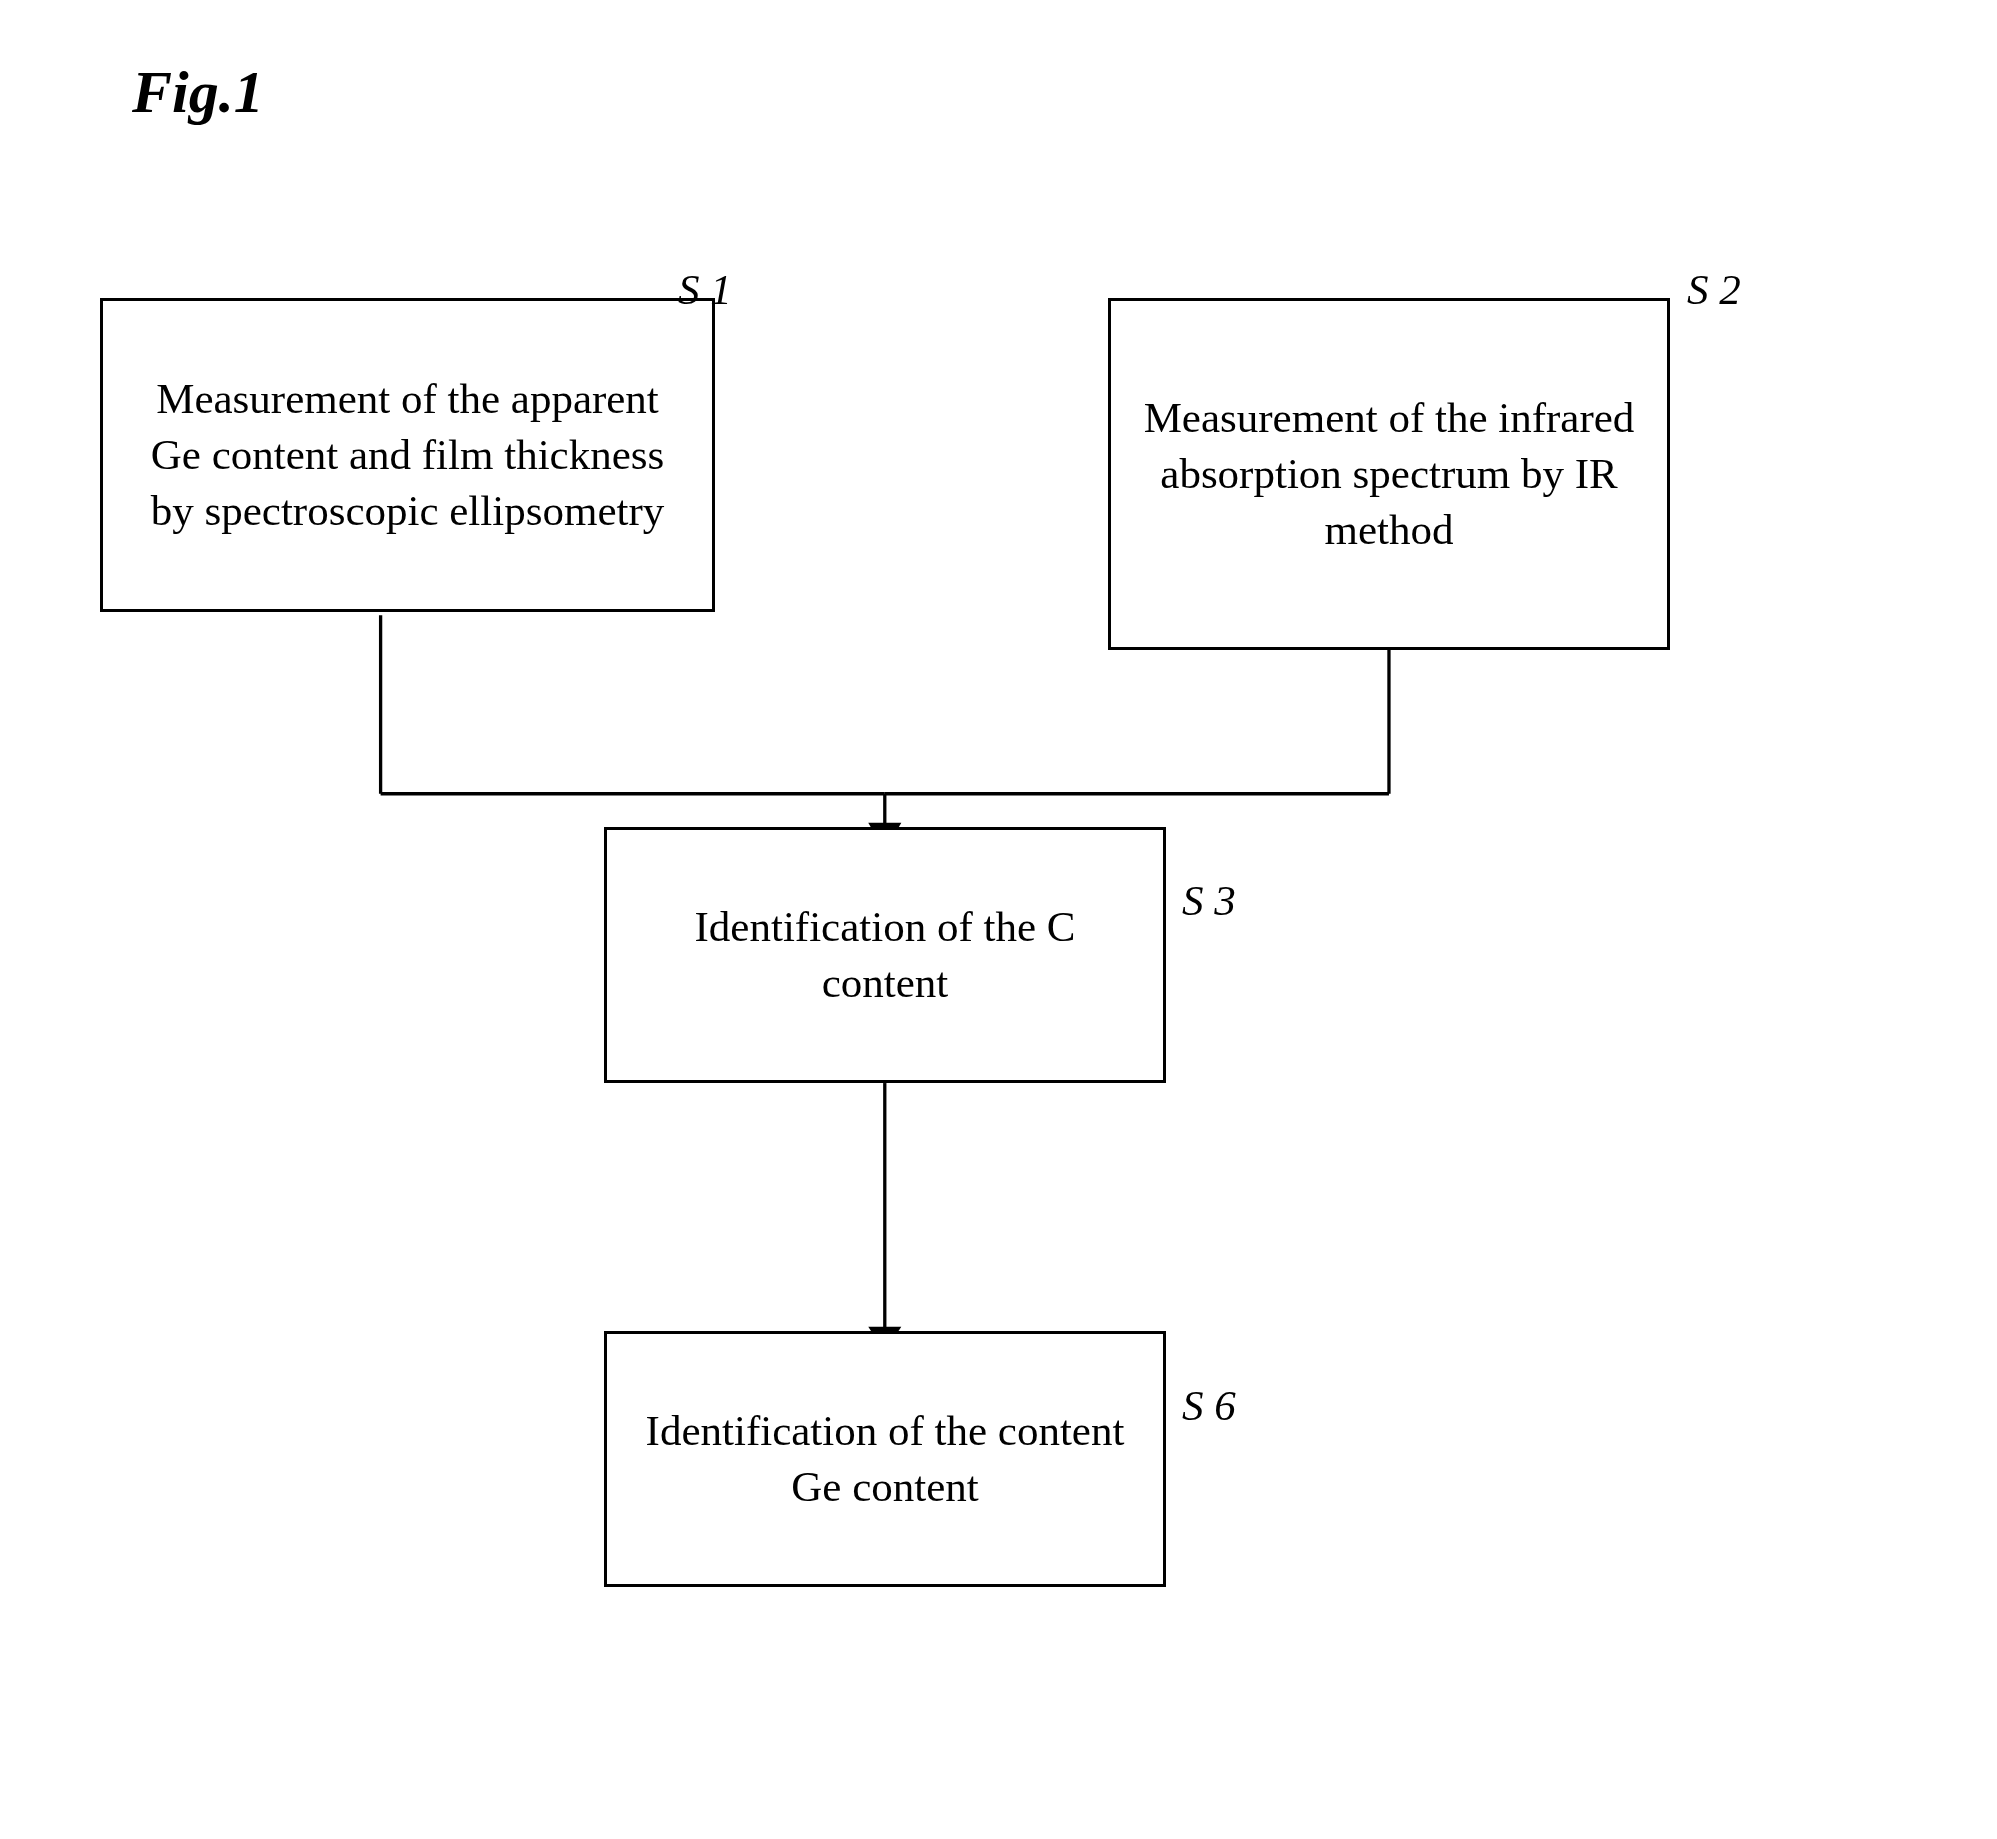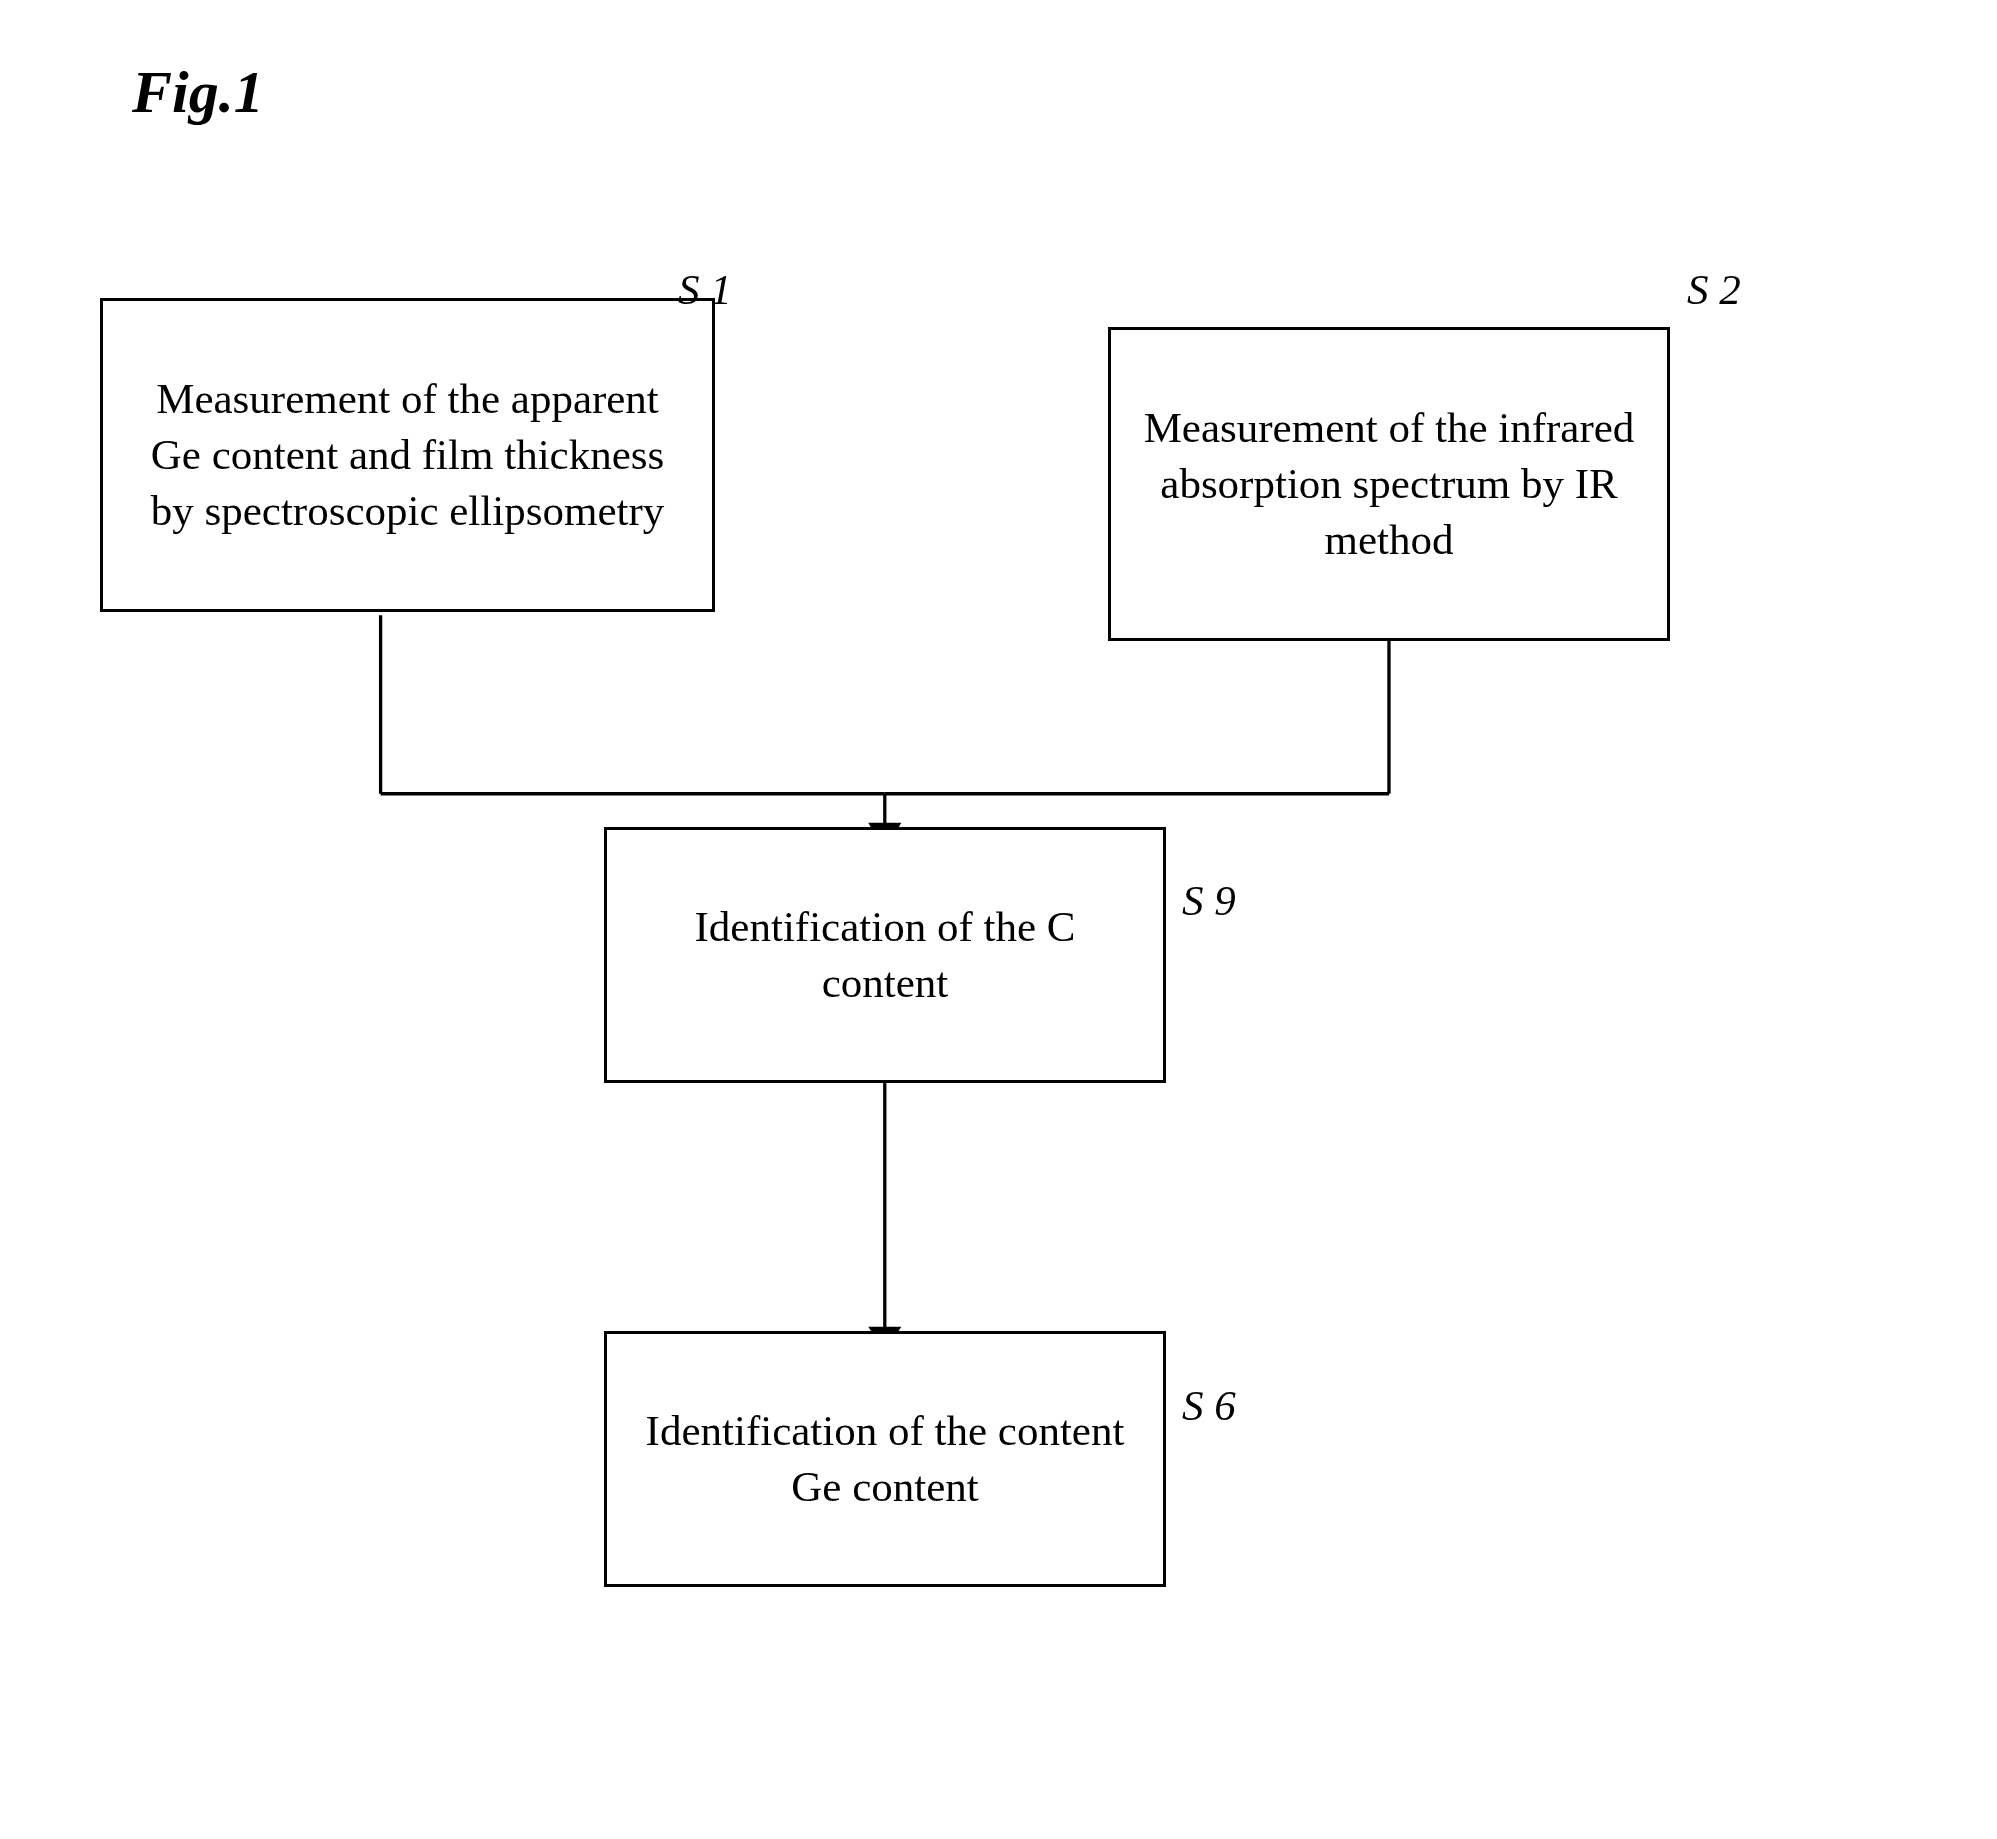--- a/index.html
+++ b/index.html
@@ -50,22 +50,21 @@
       top: 116px;
       width: 615px;
       height: 314px;
     }
 
     
     .box-s2 {
       left: 1058px;
       top: 116px;
       width: 562px;
-      height: 314px;
-      margin-top: 29px;
+      height: 352px;
     }
 
     
     .box-s3 {
       left: 554px;
       top: 645px;
       width: 562px;
       height: 256px;
     }
 
@@ -129,21 +128,21 @@
   <div class="step-box box-s2">
     <span>Measurement of the infrared absorption spectrum by IR method</span>
   </div>
 
   <div class="step-label" style="left: 1637px; top: 83px; text-align: right;">S 2</div>
 
   <div class="step-box box-s3">
     <span>Identification of the C content</span>
   </div>
 
-  <div class="step-label" style="left: 1132px; top: 694px;">S 9</div>
+  <div class="step-label" style="left: 1132px; top: 694px;">S 3</div>
 
   <div class="step-box box-s4">
     <span>Identification of the content Ge content</span>
   </div>
 
   <div class="step-label" style="left: 1132px; top: 1199px;">S 6</div>
 
 </div>
 
 

